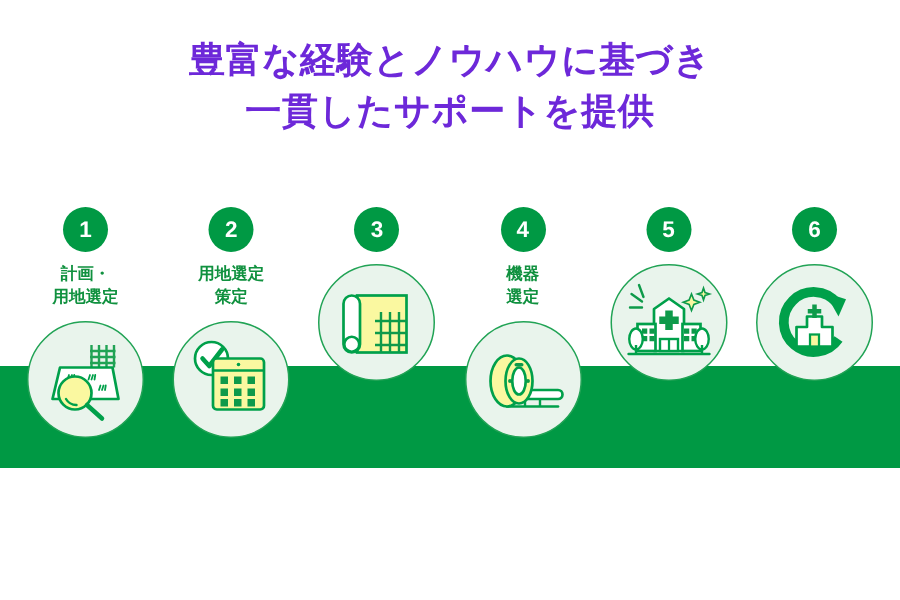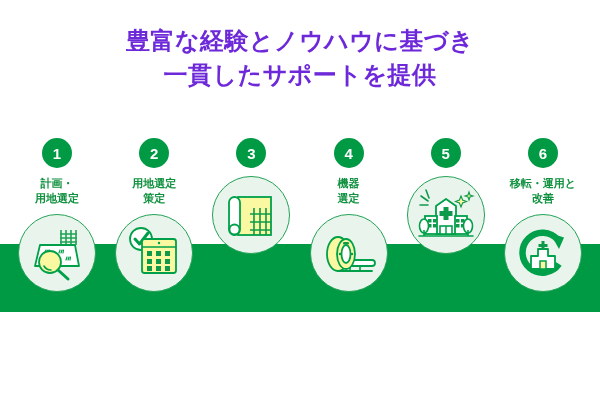--- a/index.html
+++ b/index.html
@@ -236,22 +236,20 @@
             <ellipse cx="51" cy="40" rx="4.5" ry="7" fill="#ffffff" stroke="#00A04A" stroke-width="1.6"></ellipse>
             <path d="M51 44 L51 50" stroke="#00A04A" stroke-width="1.6"></path>
             <path d="M2 50 L56 50" stroke="#00A04A" stroke-width="1.6" stroke-linecap="round"></path>
           </svg>
         </span>
       </div>
     </div>
 
     <div class="step">
       <div class="num-circle">6</div>
-      <div class="step-label">移転・運用と
-改善</div>
       <div class="icon-circle">
         <span>
           <svg width="58" height="58" viewBox="0 0 58 58" fill="none">
 
             <path d="M44 16 A20 20 0 1 0 45 40" stroke="#00A04A" stroke-width="6.5" fill="none" stroke-linecap="butt"></path>
             <path d="M36 9 L50 13.5 L45 25 Z" fill="#00A04A"></path>
 
             <path d="M24 25 L34 25 L34 32 L41 32 L41 45 L17 45 L17 32 L24 32 Z" fill="#ffffff" stroke="#00A04A" stroke-width="1.8" stroke-linejoin="round"></path>
             <path d="M27.5 17 L30.5 17 L30.5 20 L33.5 20 L33.5 23 L30.5 23 L30.5 26 L27.5 26 L27.5 23 L24.5 23 L24.5 20 L27.5 20 Z" fill="#0E9A4A"></path>
             <rect x="26" y="37" width="6" height="8" fill="#FAF8A0" stroke="#00A04A" stroke-width="1.5"></rect>

